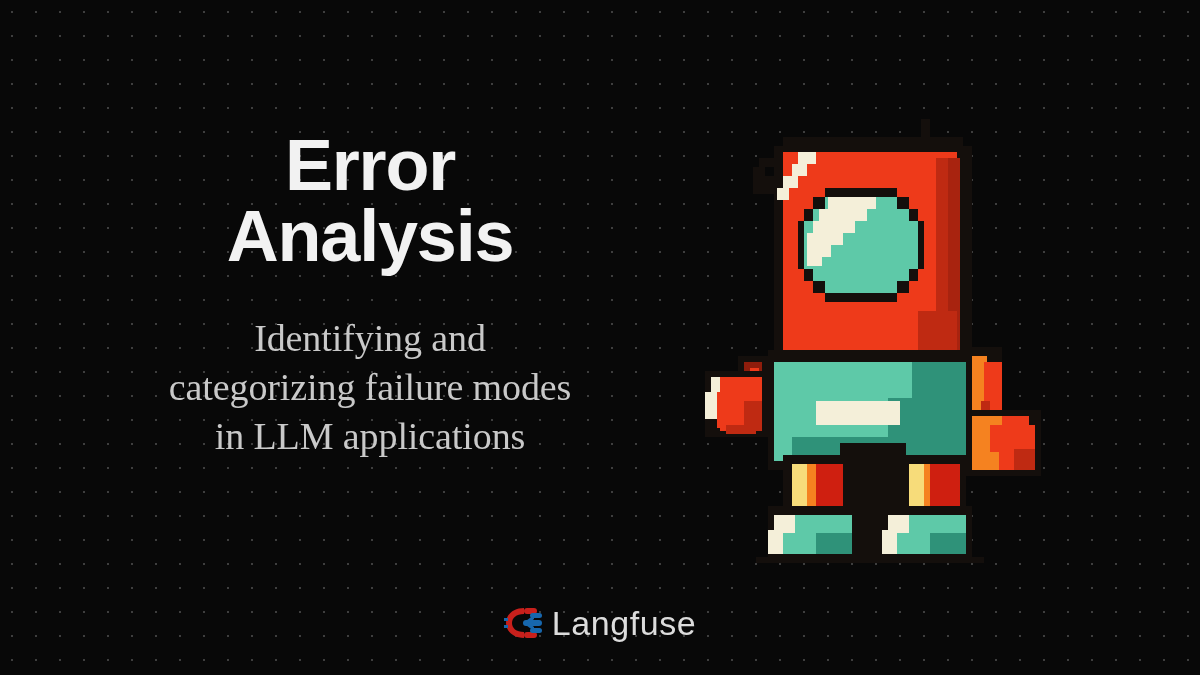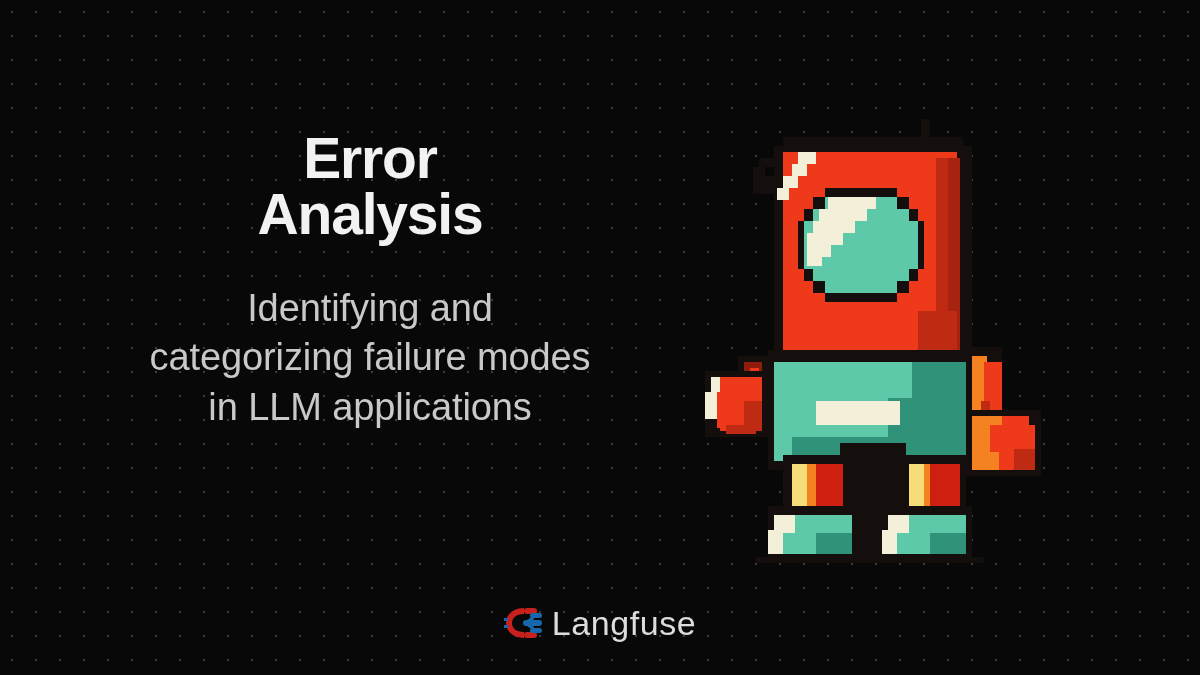--- a/index.html
+++ b/index.html
@@ -28,36 +28,37 @@
     position: absolute;
     left: 40px;
     top: 130px;
     width: 660px;
     text-align: center;
   }
 
   #title {
     margin: 0;
     color: #f2f2f2;
-    font-size: 57px;
+    font-size: 72px;
     font-weight: 700;
     line-height: 0.99;
     letter-spacing: -1.2px;
     white-space: pre-line;
   }
 
   #subtitle {
     margin: 0;
     padding-top: 41px;
     color: #c9c9c9;
     font-size: 38px;
     font-weight: 400;
     line-height: 1.30;
     letter-spacing: -0.1px;
     white-space: pre-line;
+    font-family: Liberation Serif, serif;
   }
 
   
   #brand {
     position: absolute;
     left: 0;
     right: 0;
     top: 606px;
     display: flex;
     align-items: center;

